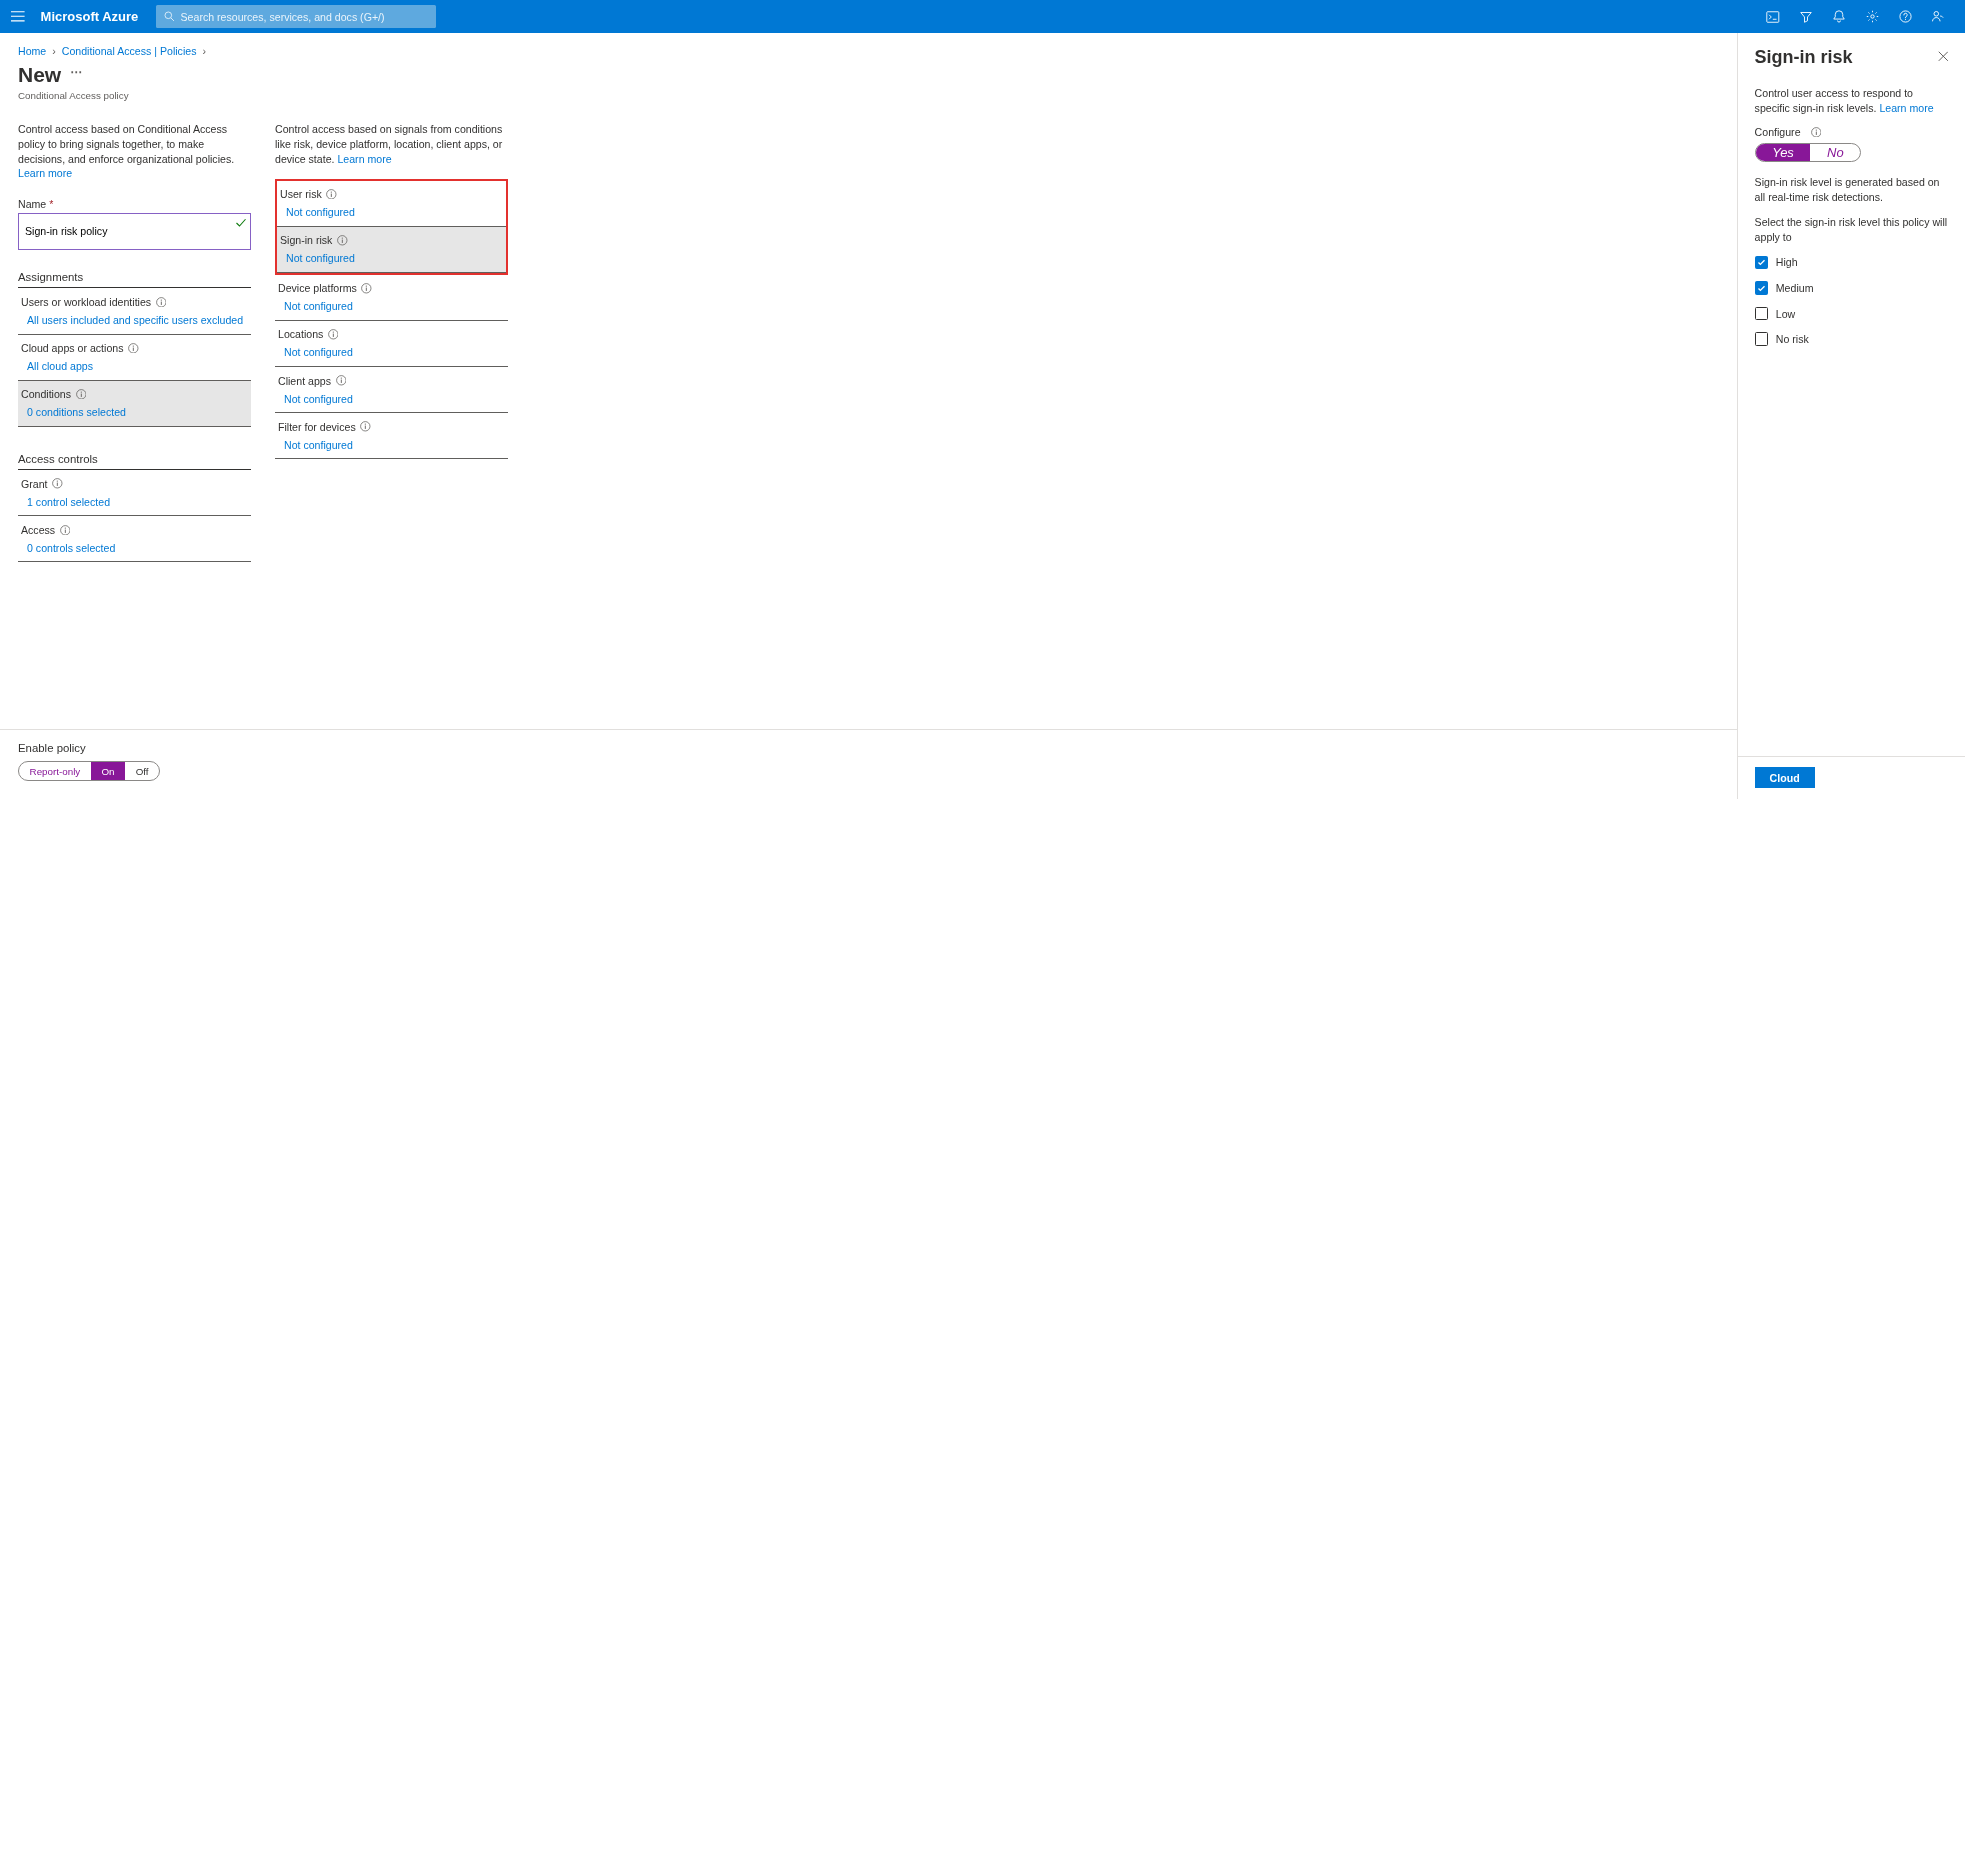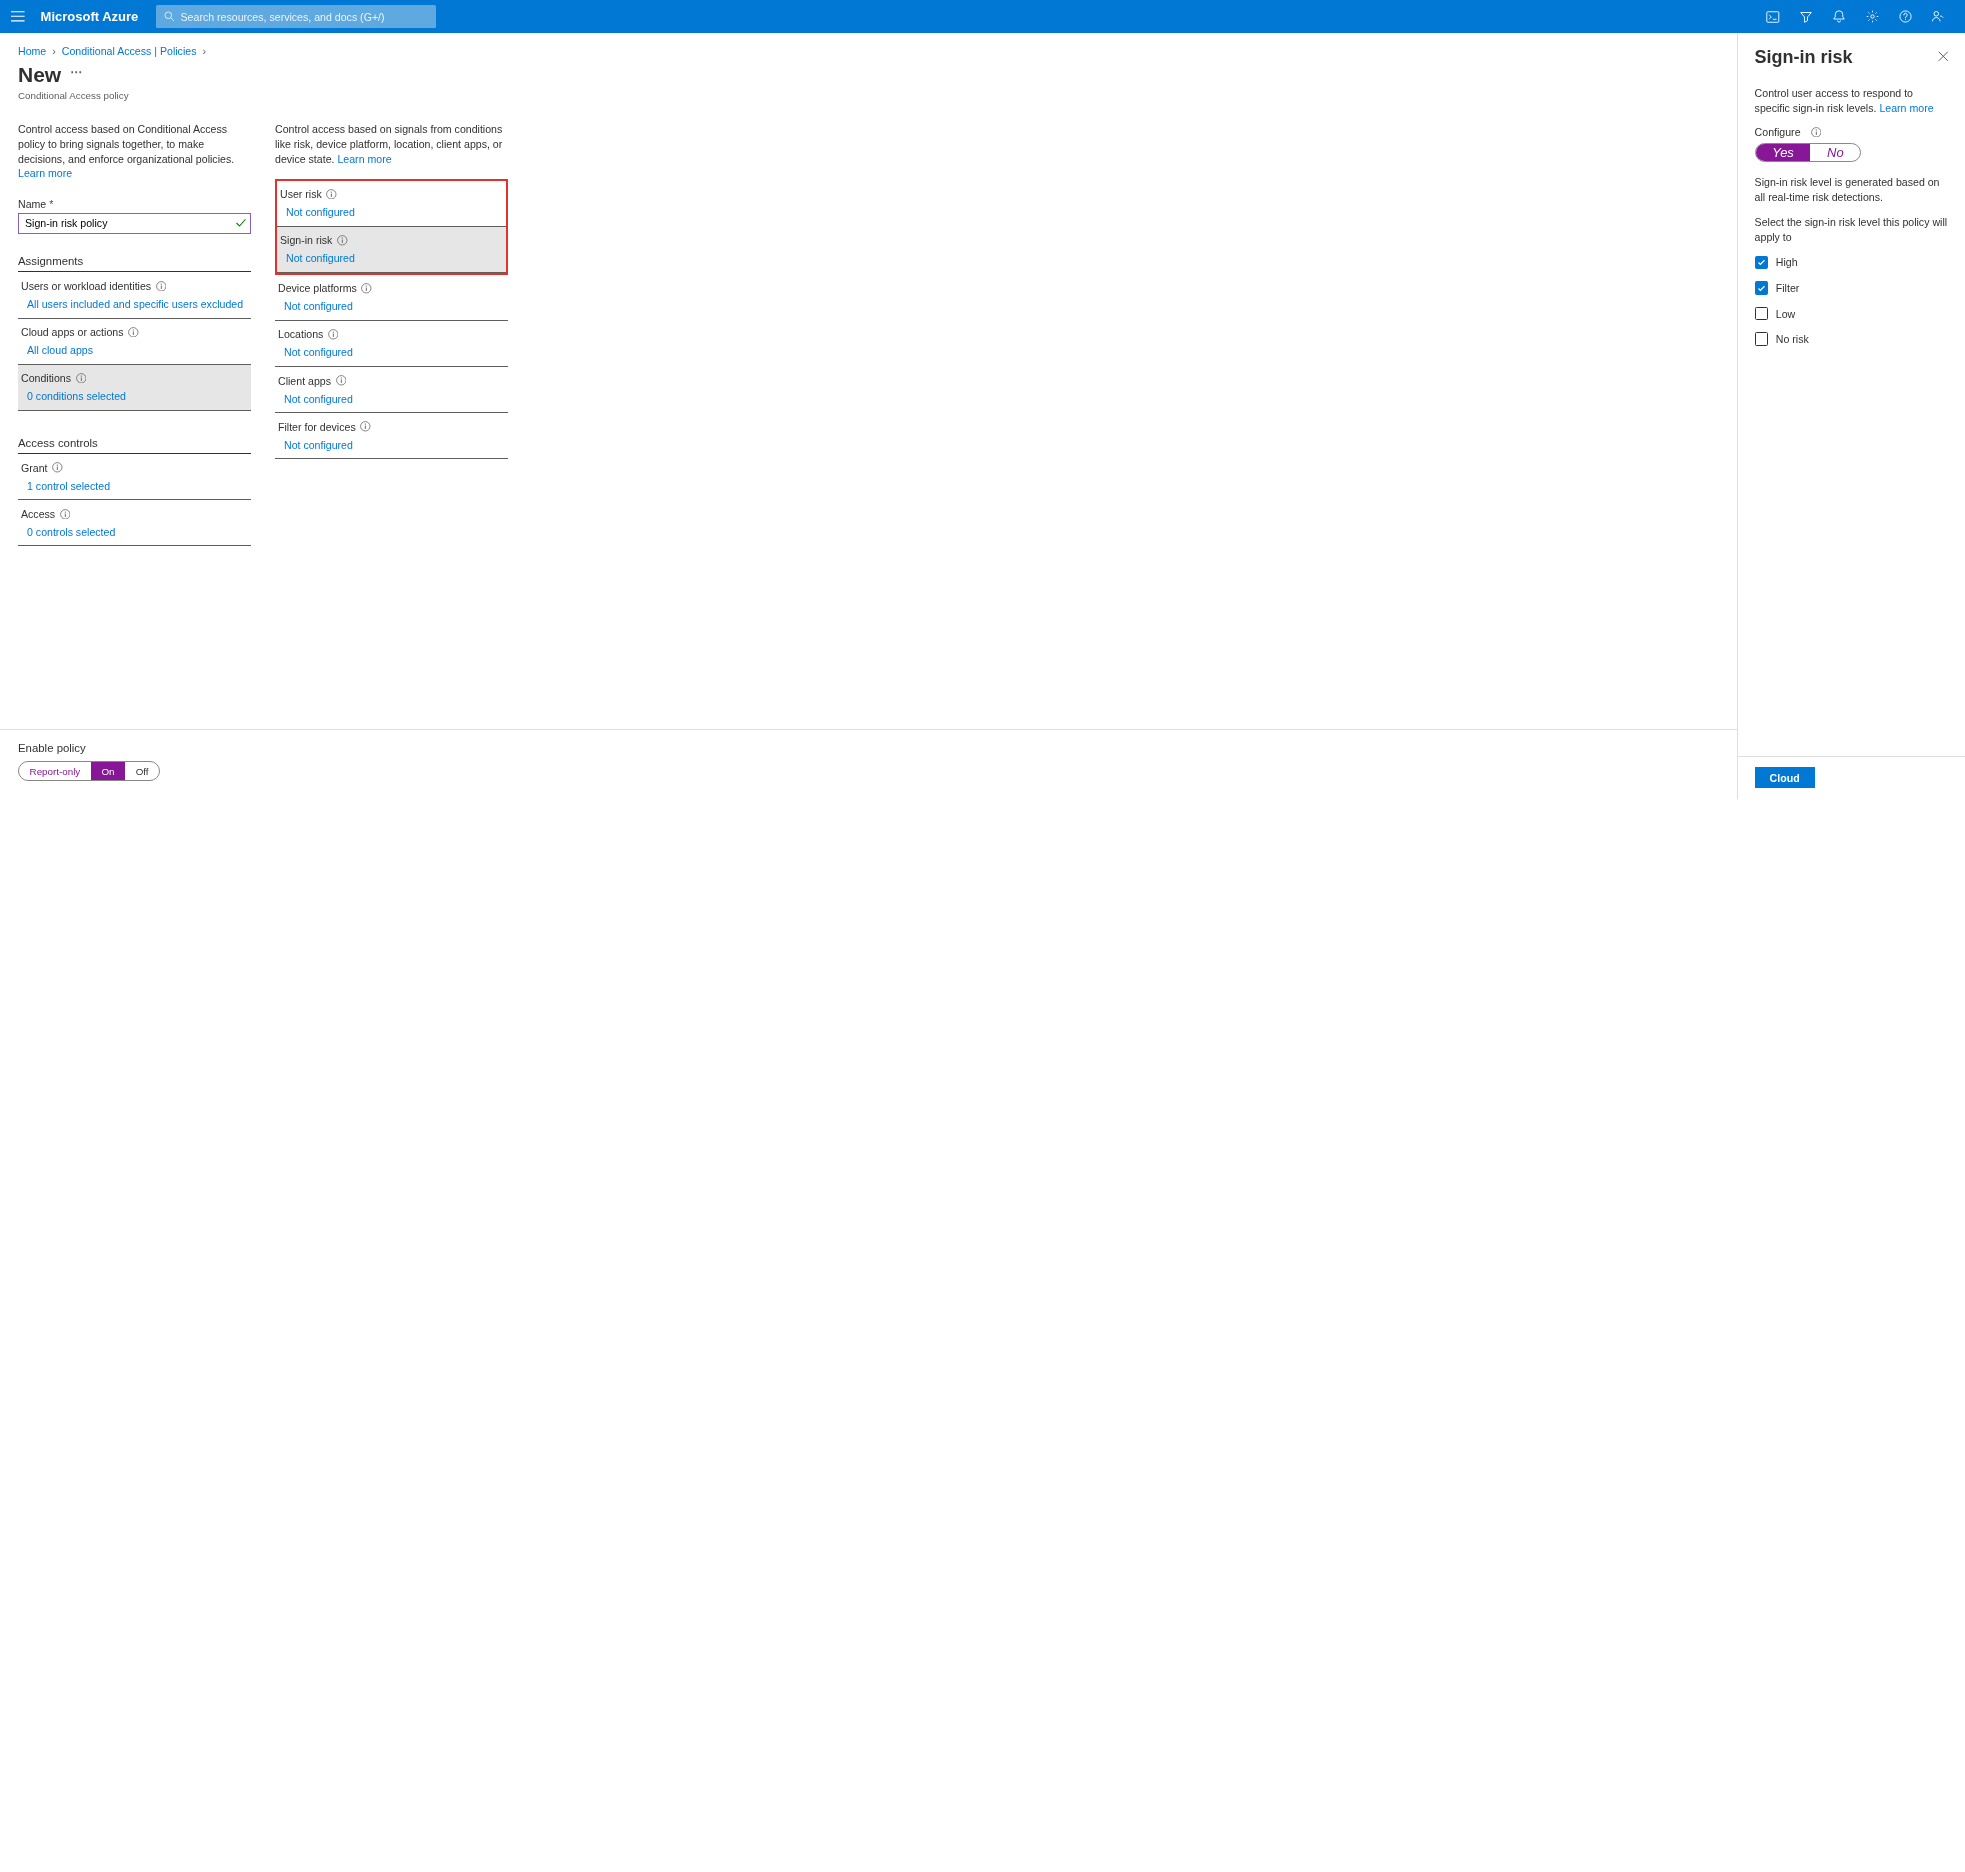--- a/index.html
+++ b/index.html
@@ -34,21 +34,21 @@
 
   .cols { display: flex; gap: 24px; }
   .col { flex: 0 0 233px; }
 
   .desc { font-size: 10.6px; line-height: 1.4; margin-bottom: 4.5px; }
   a.link { color: #0078d4; text-decoration: none; cursor: pointer; }
 
   .fieldlabel { font-size: 10.6px; margin-top: 16.6px; margin-bottom: 3px; display: flex; align-items: center; gap: 3px; }
   .fieldlabel .req { color: #a4262c; }
   .nameinput-wrap { position: relative; }
-  .nameinput { width: 100%; height: 21px; border: 0.8px solid #8661c5; padding: 0 21px 0 6px; font-size: 10.6px; outline: none; }
+  .nameinput { width: 100%; height: 37px; border: 0.8px solid #8661c5; padding: 0 21px 0 6px; font-size: 10.6px; outline: none; }
   .valid-check { position: absolute; right: 4.5px; top: 3.8px; color: #107c10; }
 
   .sectionhdr { font-size: 11.4px; margin-top: 21px; padding-bottom: 4.5px; border-bottom: 0.8px solid #323130; }
 
   .row { border-bottom: 0.8px solid #605e5c; padding: 7.6px 0 4.5px 0; }
   .row.active { background: #e6e6e6; }
   .row .rowlabel { font-size: 10.6px; display: flex; align-items: center; gap: 4.5px; padding: 0 3px 6px 3px; }
   .row .rowval { font-size: 10.6px; color: #0078d4; padding: 0 3px 3px 9px; cursor: pointer; }
   .infoicon { width: 10.6px; height: 10.6px; display: inline-flex; }
   .hlbox { border: 2.3px solid #e3312e; padding: 0; }
@@ -400,21 +400,21 @@
             </svg>
           </span>
         <span>High</span>
       </div>
       <div class="cbrow">
         <span class="cb checked">
             <svg width="9" height="9" viewBox="0 0 12 12">
               <path d="M2 6l2.5 2.5L10 3" stroke="#fff" stroke-width="1.8" fill="none"></path>
             </svg>
           </span>
-        <span>Filter</span>
+        <span>Medium</span>
       </div>
       <div class="cbrow">
         <span class="cb"></span>
         <span>Low</span>
       </div>
       <div class="cbrow">
         <span class="cb"></span>
         <span>No risk</span>
       </div>
     </div>

